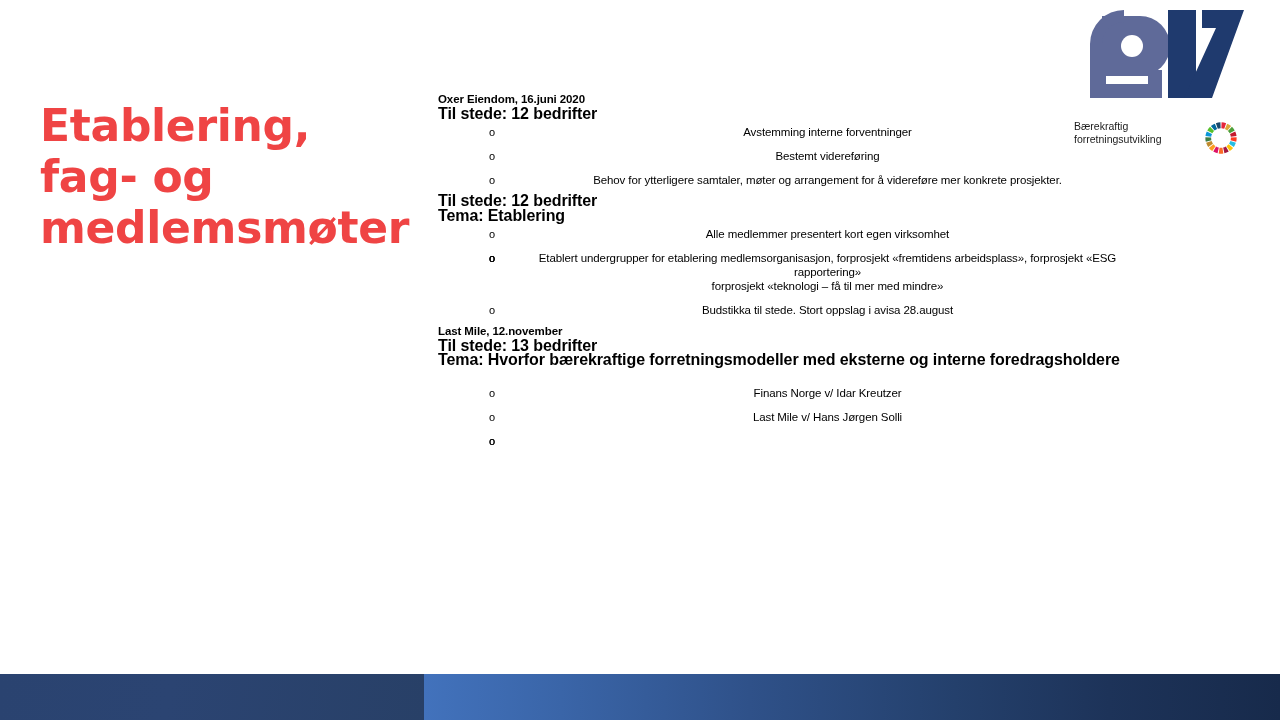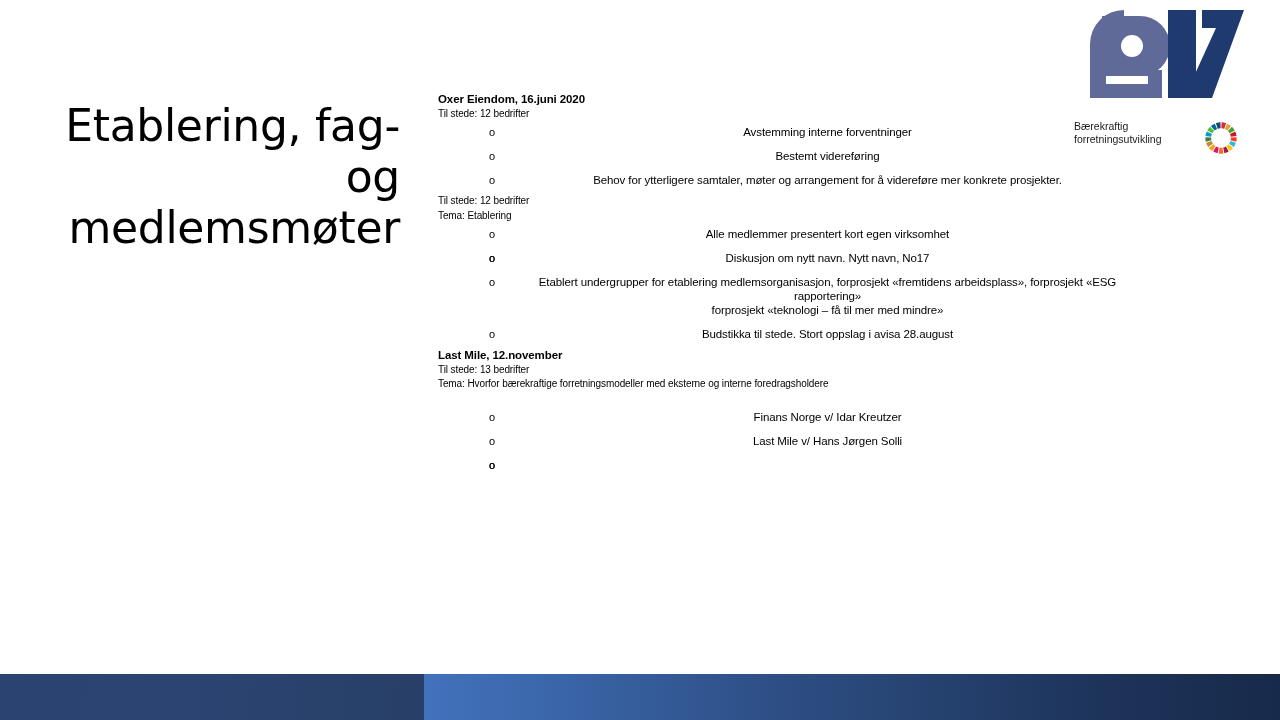--- a/index.html
+++ b/index.html
@@ -14,26 +14,25 @@
     overflow: hidden;
     position: relative;
   }
 
   
   #slide-title {
     position: absolute;
     left: 40px;
     top: 100px;
     width: 360px;
-    text-align: right;
     font-family: "DejaVu Sans", sans-serif;
-    font-weight: 400;
+    font-weight: 700;
     font-size: 44px;
     line-height: 1.16;
-    color: #000000;
+    color: #ef4444;
     letter-spacing: -0.3px;
   }
 
   
   #content-body {
     position: absolute;
     left: 438px;
     top: 92px;
     width: 700px;
     color: #000000;
@@ -42,22 +41,22 @@
   .meeting-block {
     margin-bottom: 7px;
   }
   .meeting-heading {
     font-size: 11.5px;
     font-weight: bold;
     line-height: 14.5px;
     letter-spacing: -0.1px;
   }
   .meeting-line {
-    font-size: 10px;
-    font-weight: normal;
+    font-size: 16px;
+    font-weight: bold;
     line-height: 14.5px;
     letter-spacing: -0.1px;
   }
   .spacer-line {
     height: 14.5px;
     font-size: 11.5px;
     line-height: 14.5px;
   }
 
   ul.bullets {
@@ -172,21 +171,20 @@
       <ul class="bullets">
         <li>
           <span class="bullet-marker">o</span>
           <span class="bullet-text">Alle medlemmer  presentert kort egen virksomhet</span>
         </li>
         <li>
           <span class="bullet-marker">o</span>
         </li>
         <li>
           <span class="bullet-marker">o</span>
-          <span class="bullet-text">Diskusjon om nytt navn. Nytt  navn, No17</span>
         </li>
         <li>
           <span class="bullet-marker">o</span>
           <span class="bullet-text">Etablert undergrupper for etablering medlemsorganisasjon, forprosjekt «fremtidens arbeidsplass», forprosjekt «ESG rapportering»
 forprosjekt «teknologi – få til mer med mindre»</span>
         </li>
         <li>
           <span class="bullet-marker">o</span>
           <span class="bullet-text">Budstikka til stede. Stort oppslag i avisa 28.august</span>
         </li>

